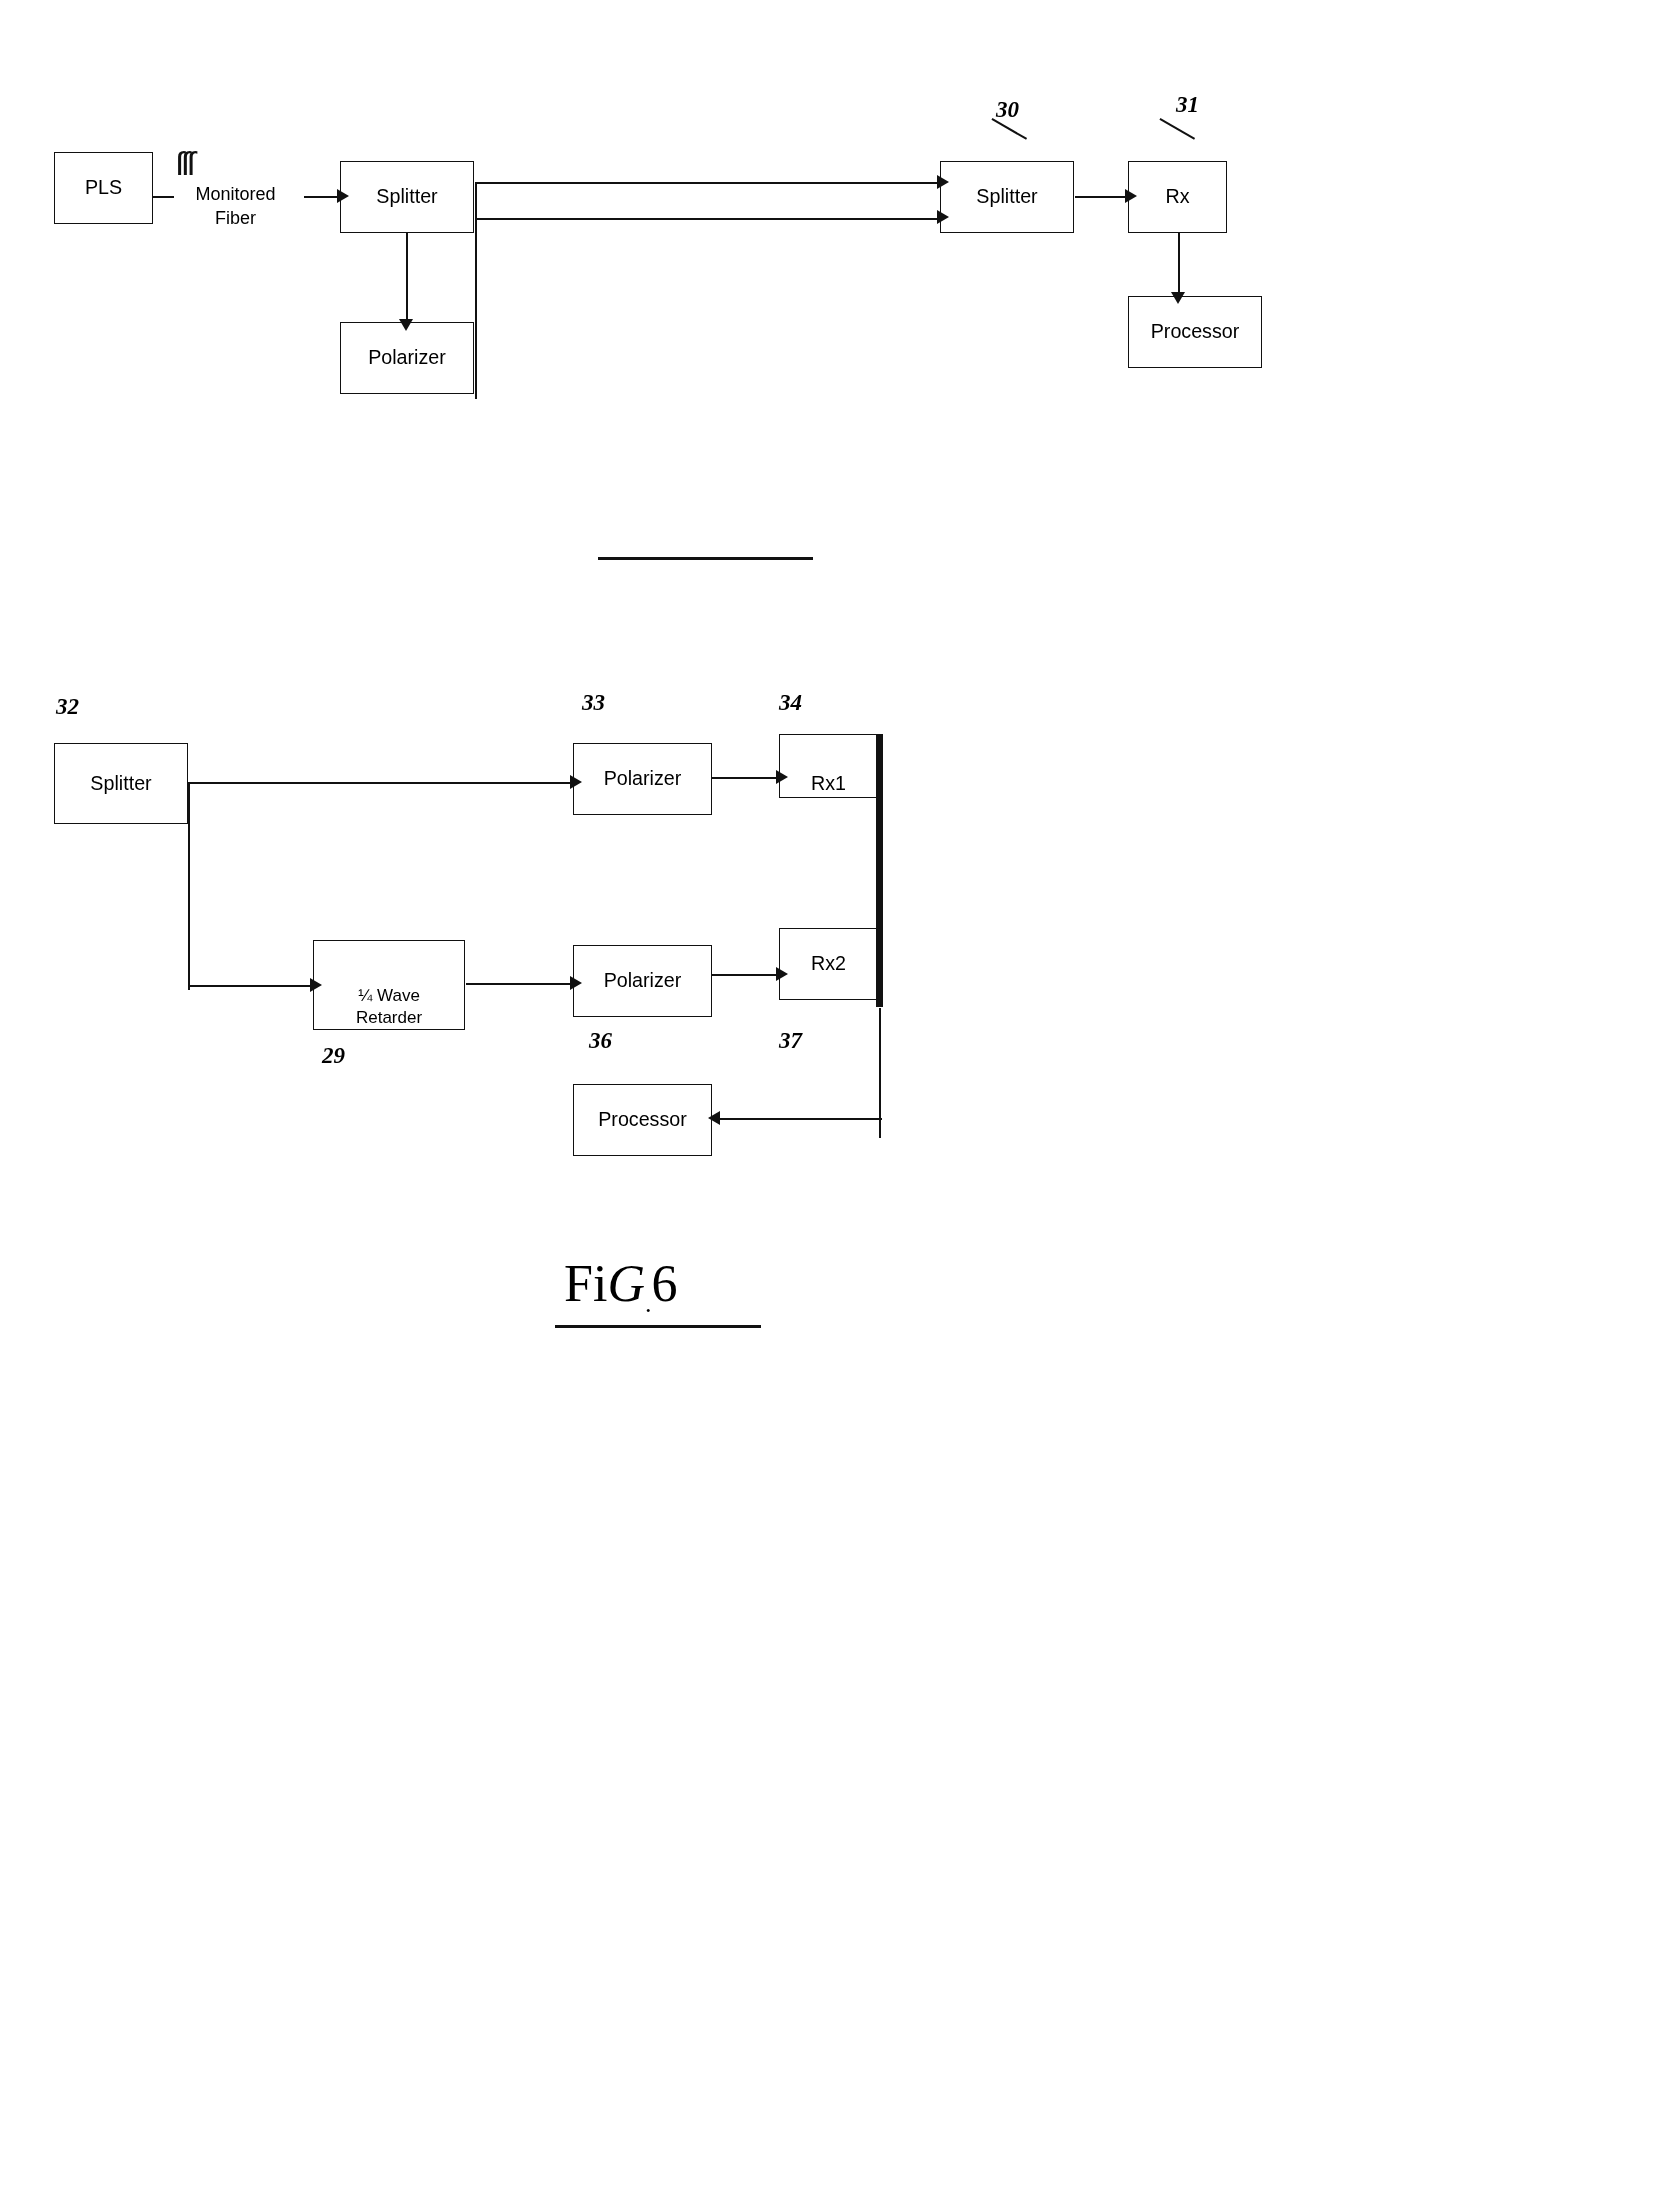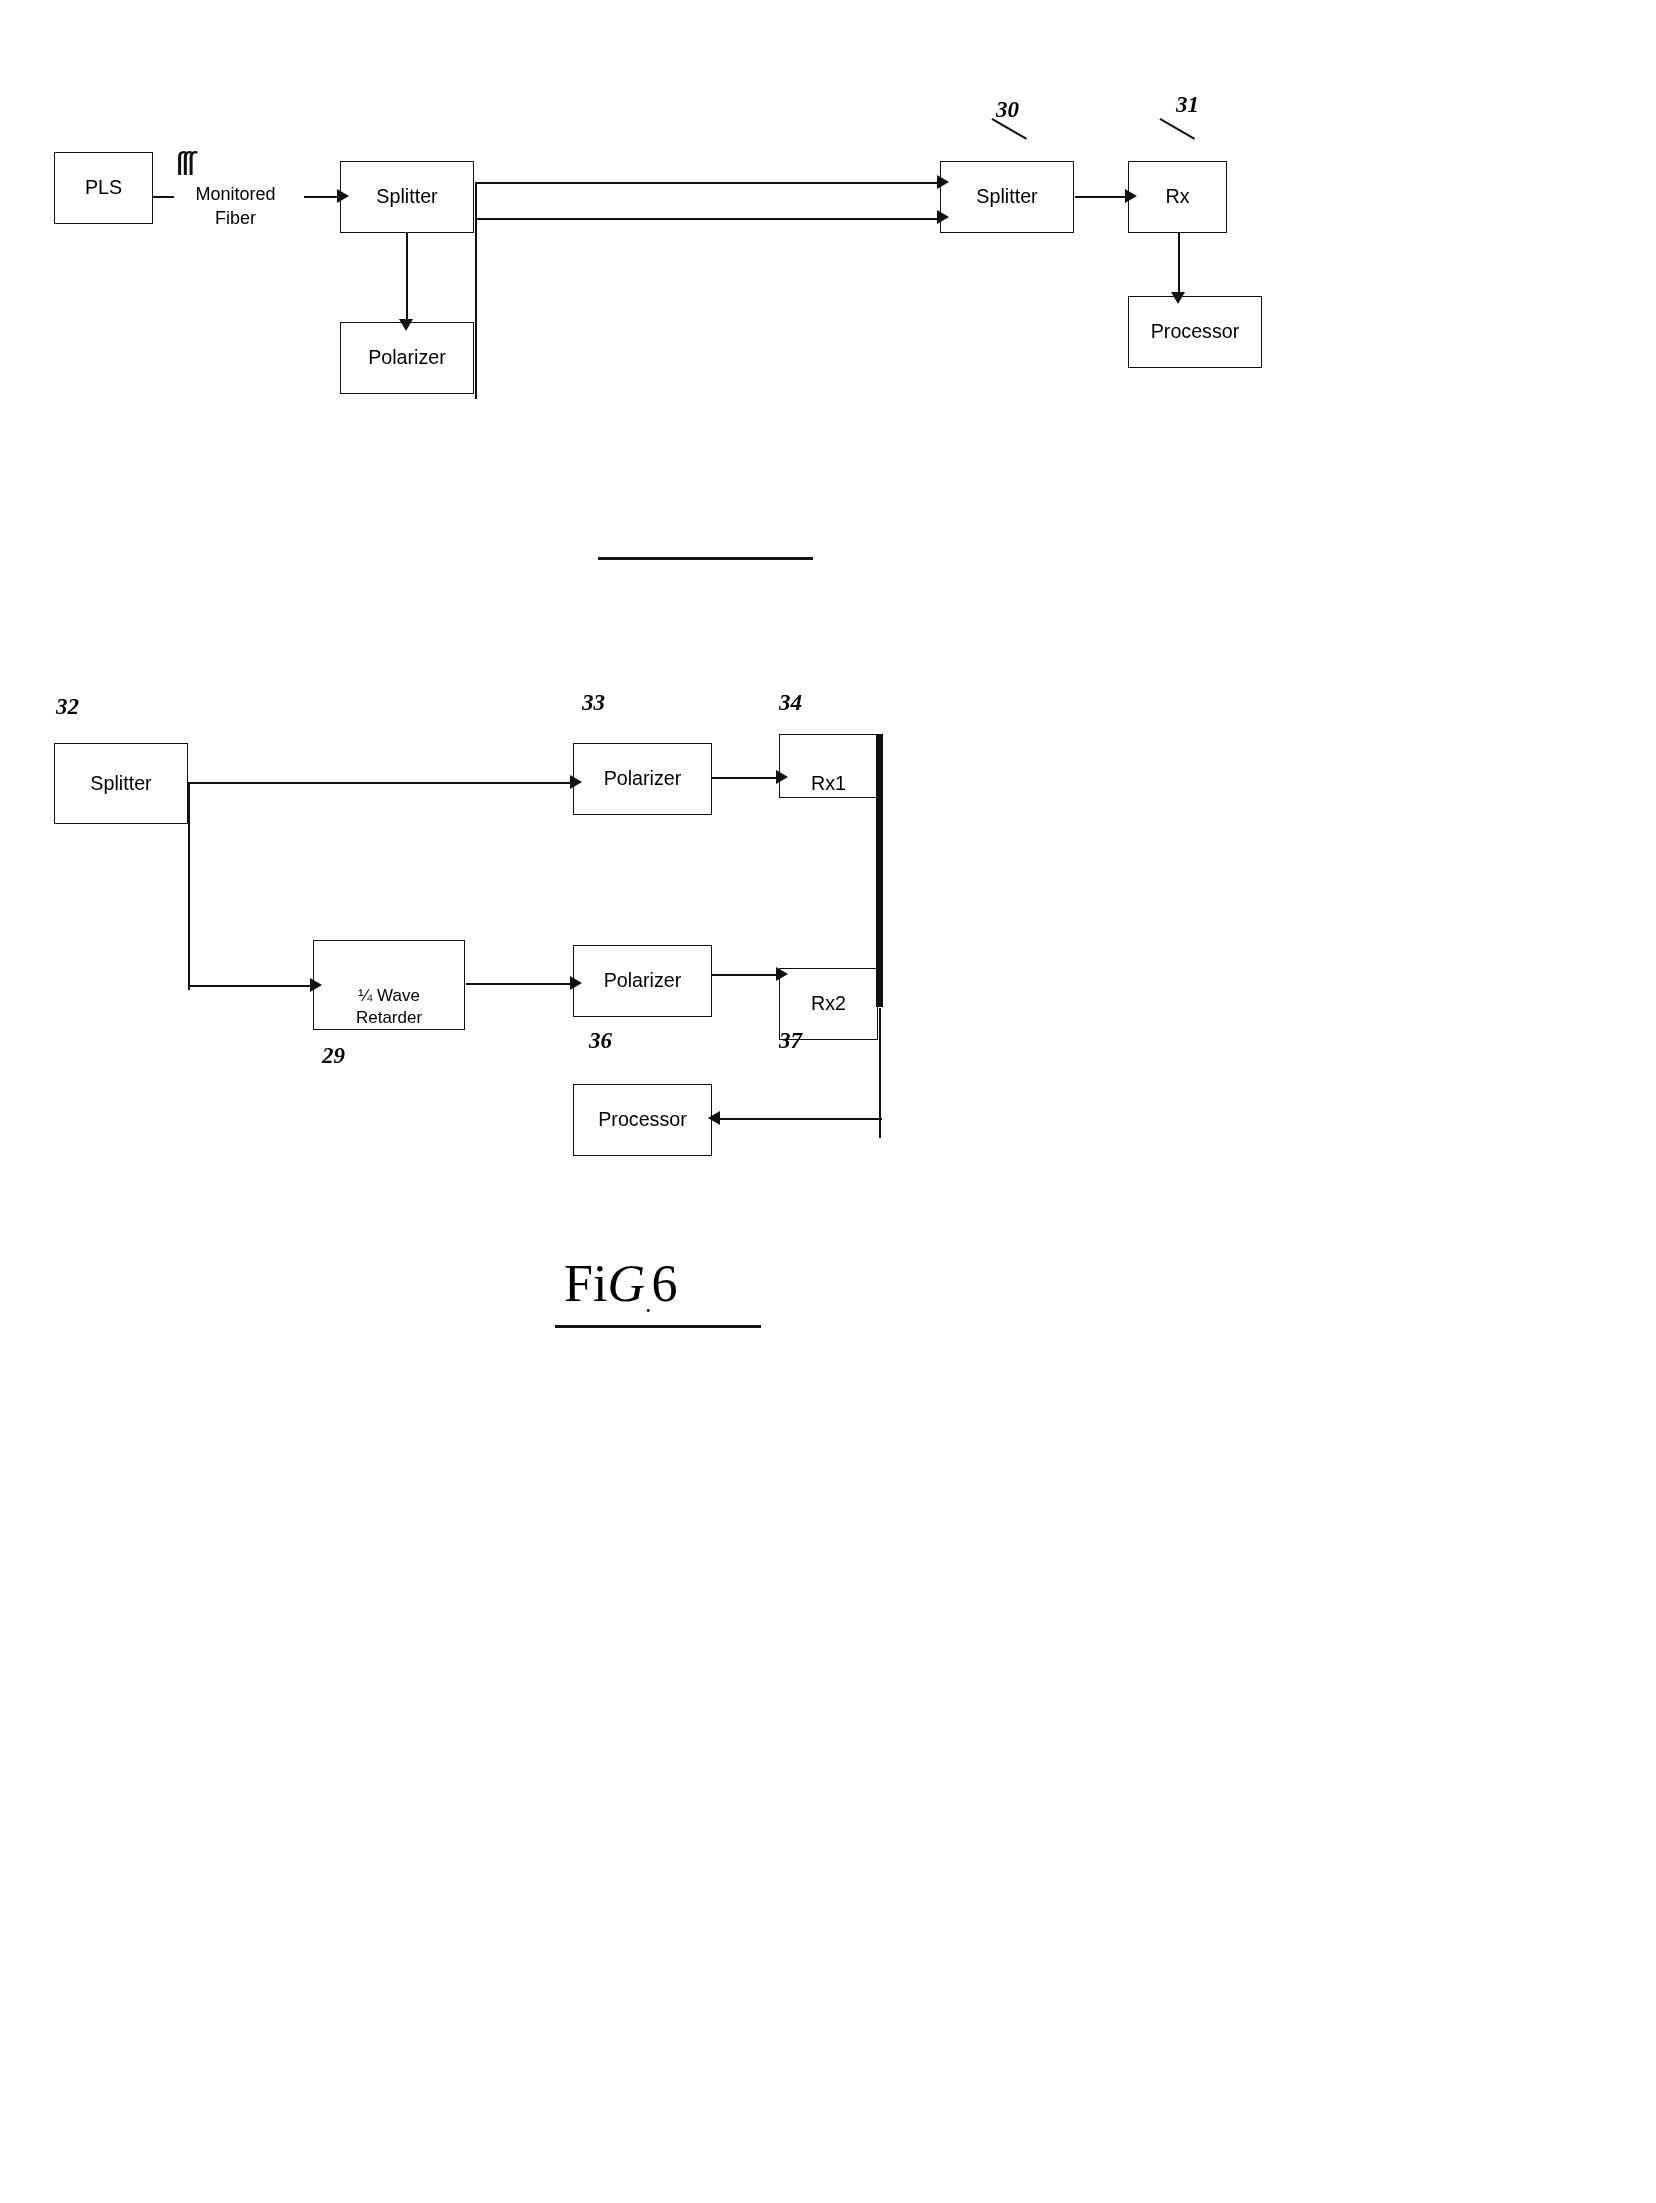--- a/index.html
+++ b/index.html
@@ -183,21 +183,21 @@
 
   <div class="box" style="left:313px; top:940px; width:152px; height:90px; font-size:17px;align-items:flex-end;">
     <span style="white-space:pre-line; text-align:center;">¼ Wave
 Retarder</span>
   </div>
 
   <div class="box" style="left:573px; top:945px; width:139px; height:72px;">
     <span>Polarizer</span>
   </div>
 
-  <div class="box" style="left:779px; top:968px; width:99px; height:72px;align-items:center;">
+  <div class="box" style="left:779px; top:928px; width:99px; height:72px;align-items:center;">
     <span>Rx2</span>
   </div>
 
   <div class="box" style="left:573px; top:1084px; width:139px; height:72px;">
     <span>Processor</span>
   </div>
 
   <div class="line" style="left:876px; top:734px; width:7.2px; height:273px; background:#111;"></div>
 
   <div class="ref-num" style="left:56px; top:694px;">

